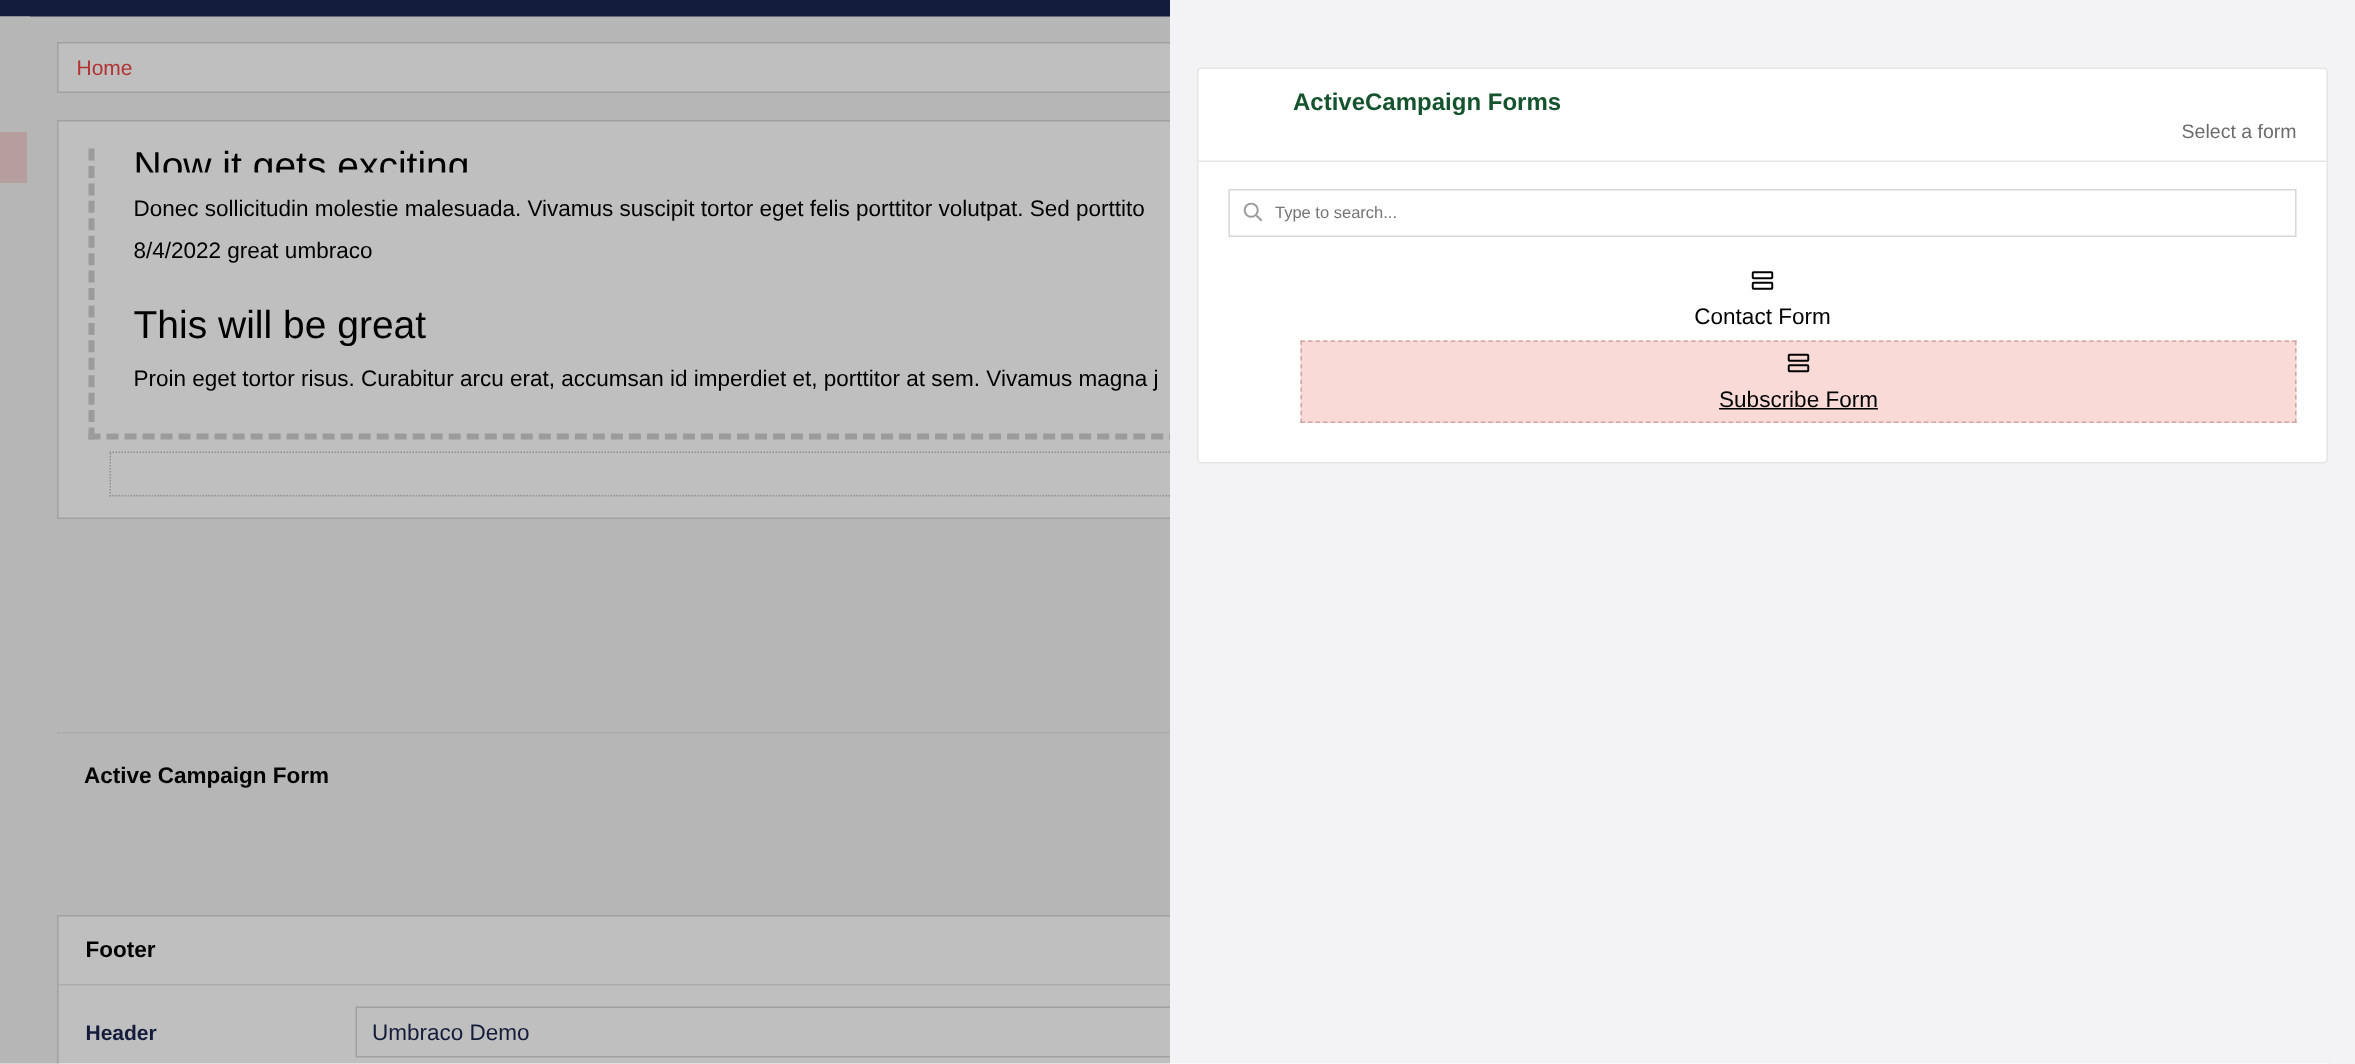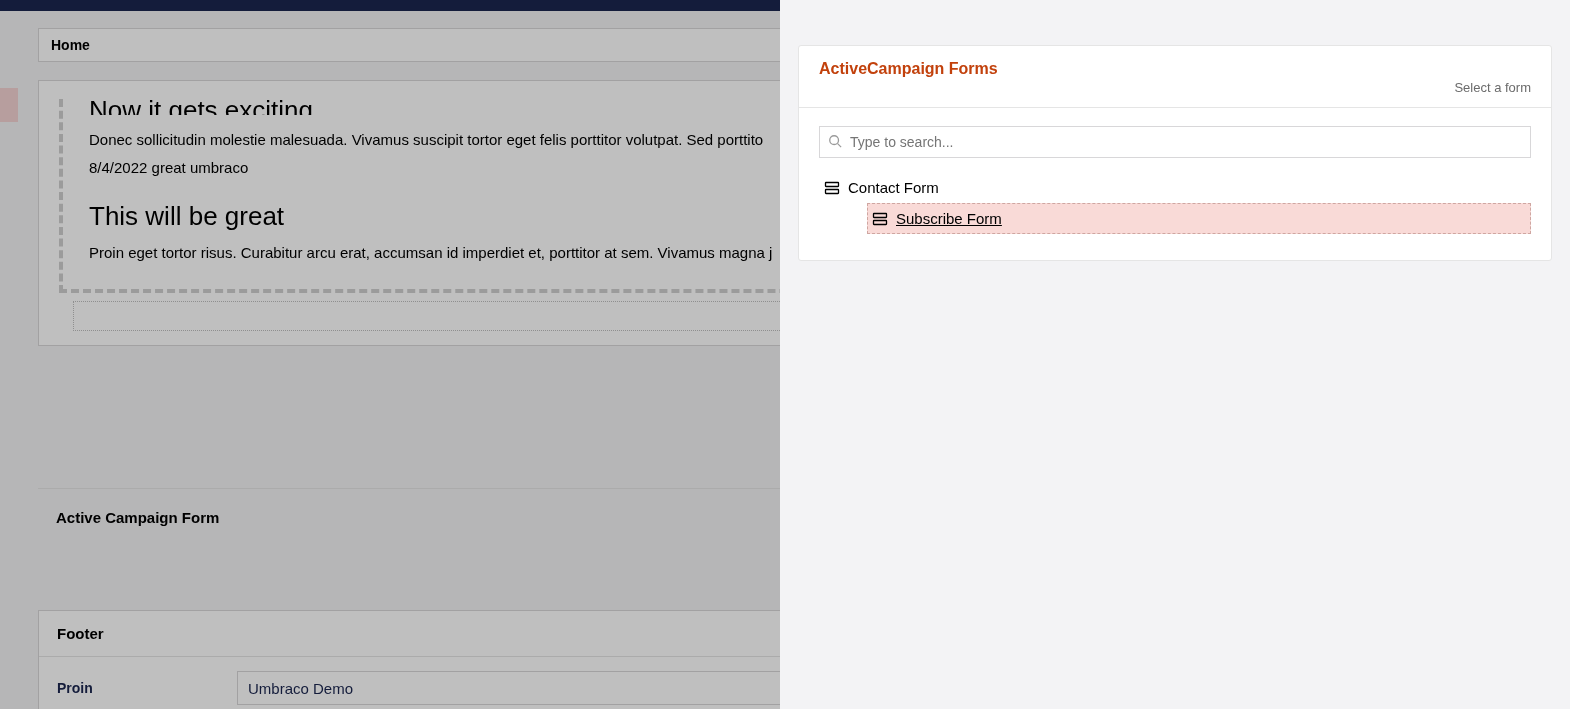--- a/index.html
+++ b/index.html
@@ -10,21 +10,21 @@
 
   
   .leftgutter { position: absolute; left: 0; top: 11px; width: 20px; height: 698px; background: #f3f3f5; z-index: 2; }
   .leftgutter .pink { position: absolute; left: 0; top: 77px; width: 18px; height: 34px; background: #f5d3d3; }
 
   
   .backdrop { position: absolute; left: 0; top: 0; width: 1570px; height: 709px; background: #f3f3f5; }
 
   
   .tabbar { position: absolute; left: 38px; top: 28px; right: 0; height: 34px; background: #fff; border: 1px solid #d8d7d9; display: flex; align-items: center; }
-  .tabbar .tab { padding: 0 12px; font-weight: 700; color: #000000; }
+  .tabbar .tab { padding: 0 12px; font-weight: 400; color: #ef4444; }
 
   .docbox { position: absolute; left: 38px; top: 80px; width: 1515px; background: #fff; border: 1px solid #d8d7d9; padding: 0 0 14px 0; }
   .contentregion { position: relative; margin: 0 0 0 0; }
 
   
   .gridzone { position: relative; margin: 18px 20px 0 20px; border: 4px dashed #cfcfcf; border-top: none; border-right: none; padding: 0 20px 18px 26px; }
   .gridzone::before { content:""; position:absolute; left:-4px; bottom:-4px; width:4px; height:100%; }
 
   h2.cut { font-size: 26px; font-weight: 400; color: #000; line-height: 1; margin: 0 0 12px 0; position: relative; top: -2px; }
   p.body { font-size: 15px; color: #000; line-height: 1.45; margin: 8px 0; }
@@ -48,29 +48,29 @@
   .footinput input { width:100%; height:34px; border:1px solid #d8d7d9; padding:0 10px; font-size:15px; color:#1b264f; }
 
   
   .dim { position:absolute; left:0; top:0; width:780px; height:709px; background: rgba(0,0,0,0.25); pointer-events:none; z-index:5; }
   
 
   
   .sidepanel { position:absolute; right:0; top:0; width:790px; height:709px; background:#f3f3f5; z-index:10; }
   .panelbox { position:absolute; left:18px; right:18px; top:45px; background:#fff; border:1px solid #e5e5e5; border-radius:3px; }
   .panelhead { padding: 14px 20px 12px 20px; border-bottom:1px solid #e5e5e5; }
-  .paneltitle { font-weight:700; color:#c2410c; font-size:16px; }
+  .paneltitle { font-weight:700; color:#14532d; font-size:16px;margin-left:43px; }
   .panelsub { color:#6b6b6b; font-size:13px; margin-top:2px;text-align:right; }
   .panelbody { padding: 18px 20px 26px 20px; }
   .searchwrap { position:relative; }
-  .searchwrap input { width:100%; height:32px; border:1px solid #d8d7d9; padding:0 10px 0 30px; font-size:14px; color:#555; }
+  .searchwrap input { width:100%; height:32px; border:1px solid #d8d7d9; padding:0 10px 0 30px; font-size:11px; color:#555; }
   .searchwrap .mag { position:absolute; left:9px; top:8px; width:14px; height:14px; color:#9a9a9a; }
 
   .formlist { margin-top: 14px; }
-  .formitem { display:flex; align-items:center; gap:8px; padding: 6px 4px; font-size:15px; color:#000; cursor:pointer; border:1px solid transparent; }
+  .formitem { display:flex; align-items:center; gap:8px; padding: 6px 4px; font-size:15px; color:#000; cursor:pointer; border:1px solid transparent;flex-direction:column; }
   .formitem.selected { background:#f9dad7; border:1px dashed #cfa6a1;margin-left:48px; }
   .formitem.selected .fname { text-decoration: underline; }
   .ficon { width:16px; height:16px; flex-shrink:0; }
 
   
   svg { display:block; }
 </style>
 </head>
 <body>
 
@@ -101,21 +101,21 @@
   </div>
 
   <div class="propblock">
     <div class="propline"></div>
     <div class="proptitle">Active Campaign Form</div>
   </div>
 
   <div class="footerblock">
     <div class="footerhead">Footer</div>
     <div class="footrow">
-      <div class="footlabel">Proin</div>
+      <div class="footlabel">Header</div>
       <div class="footinput">
         <input type="text" value="Umbraco Demo" style="">
       </div>
     </div>
   </div>
 </div>
 
 <div class="dim" style="width:780px;"></div>
 
 <div class="sidepanel">

